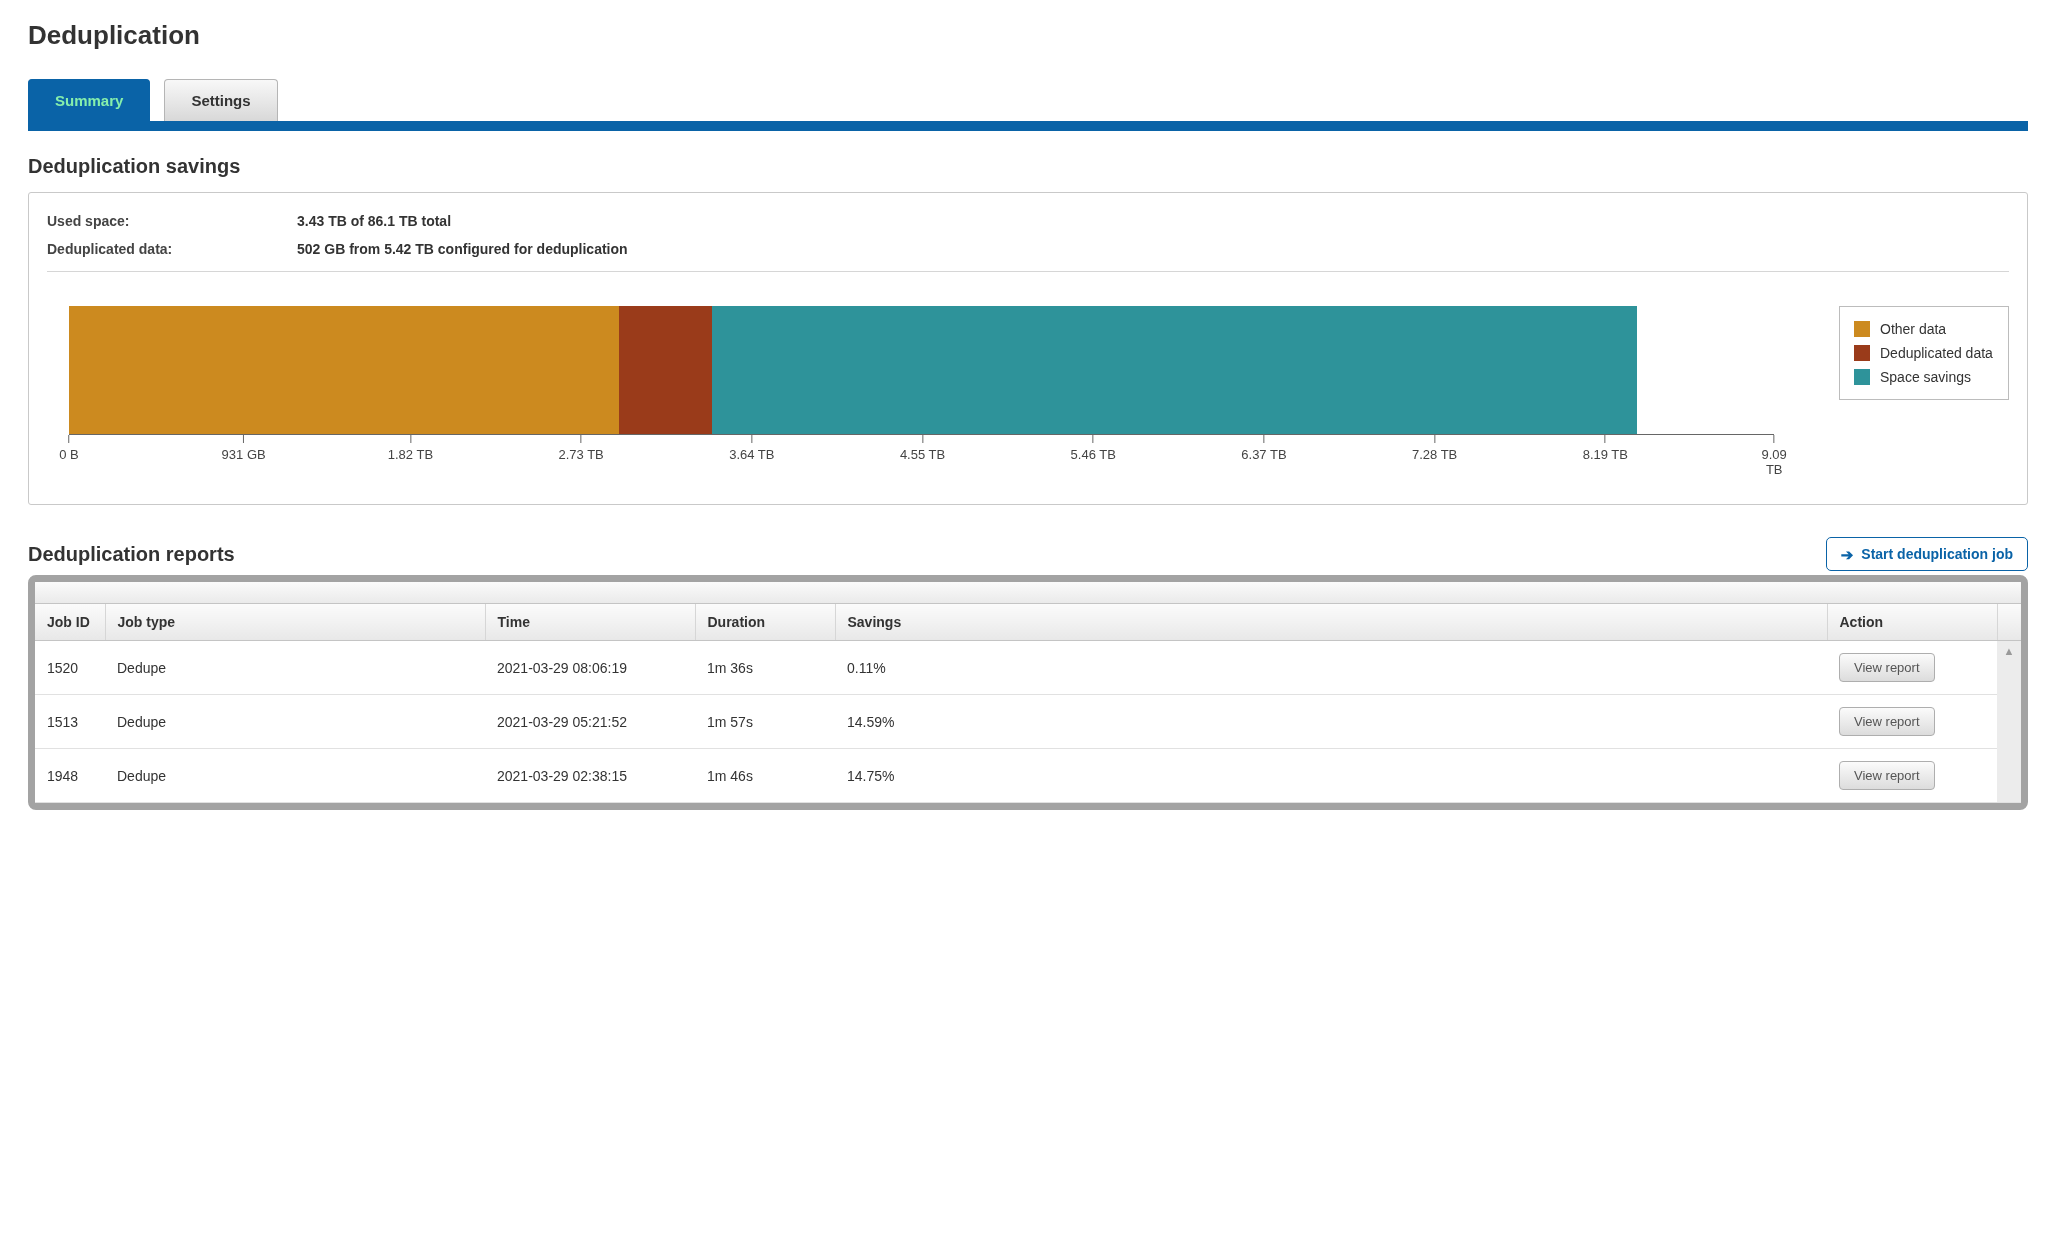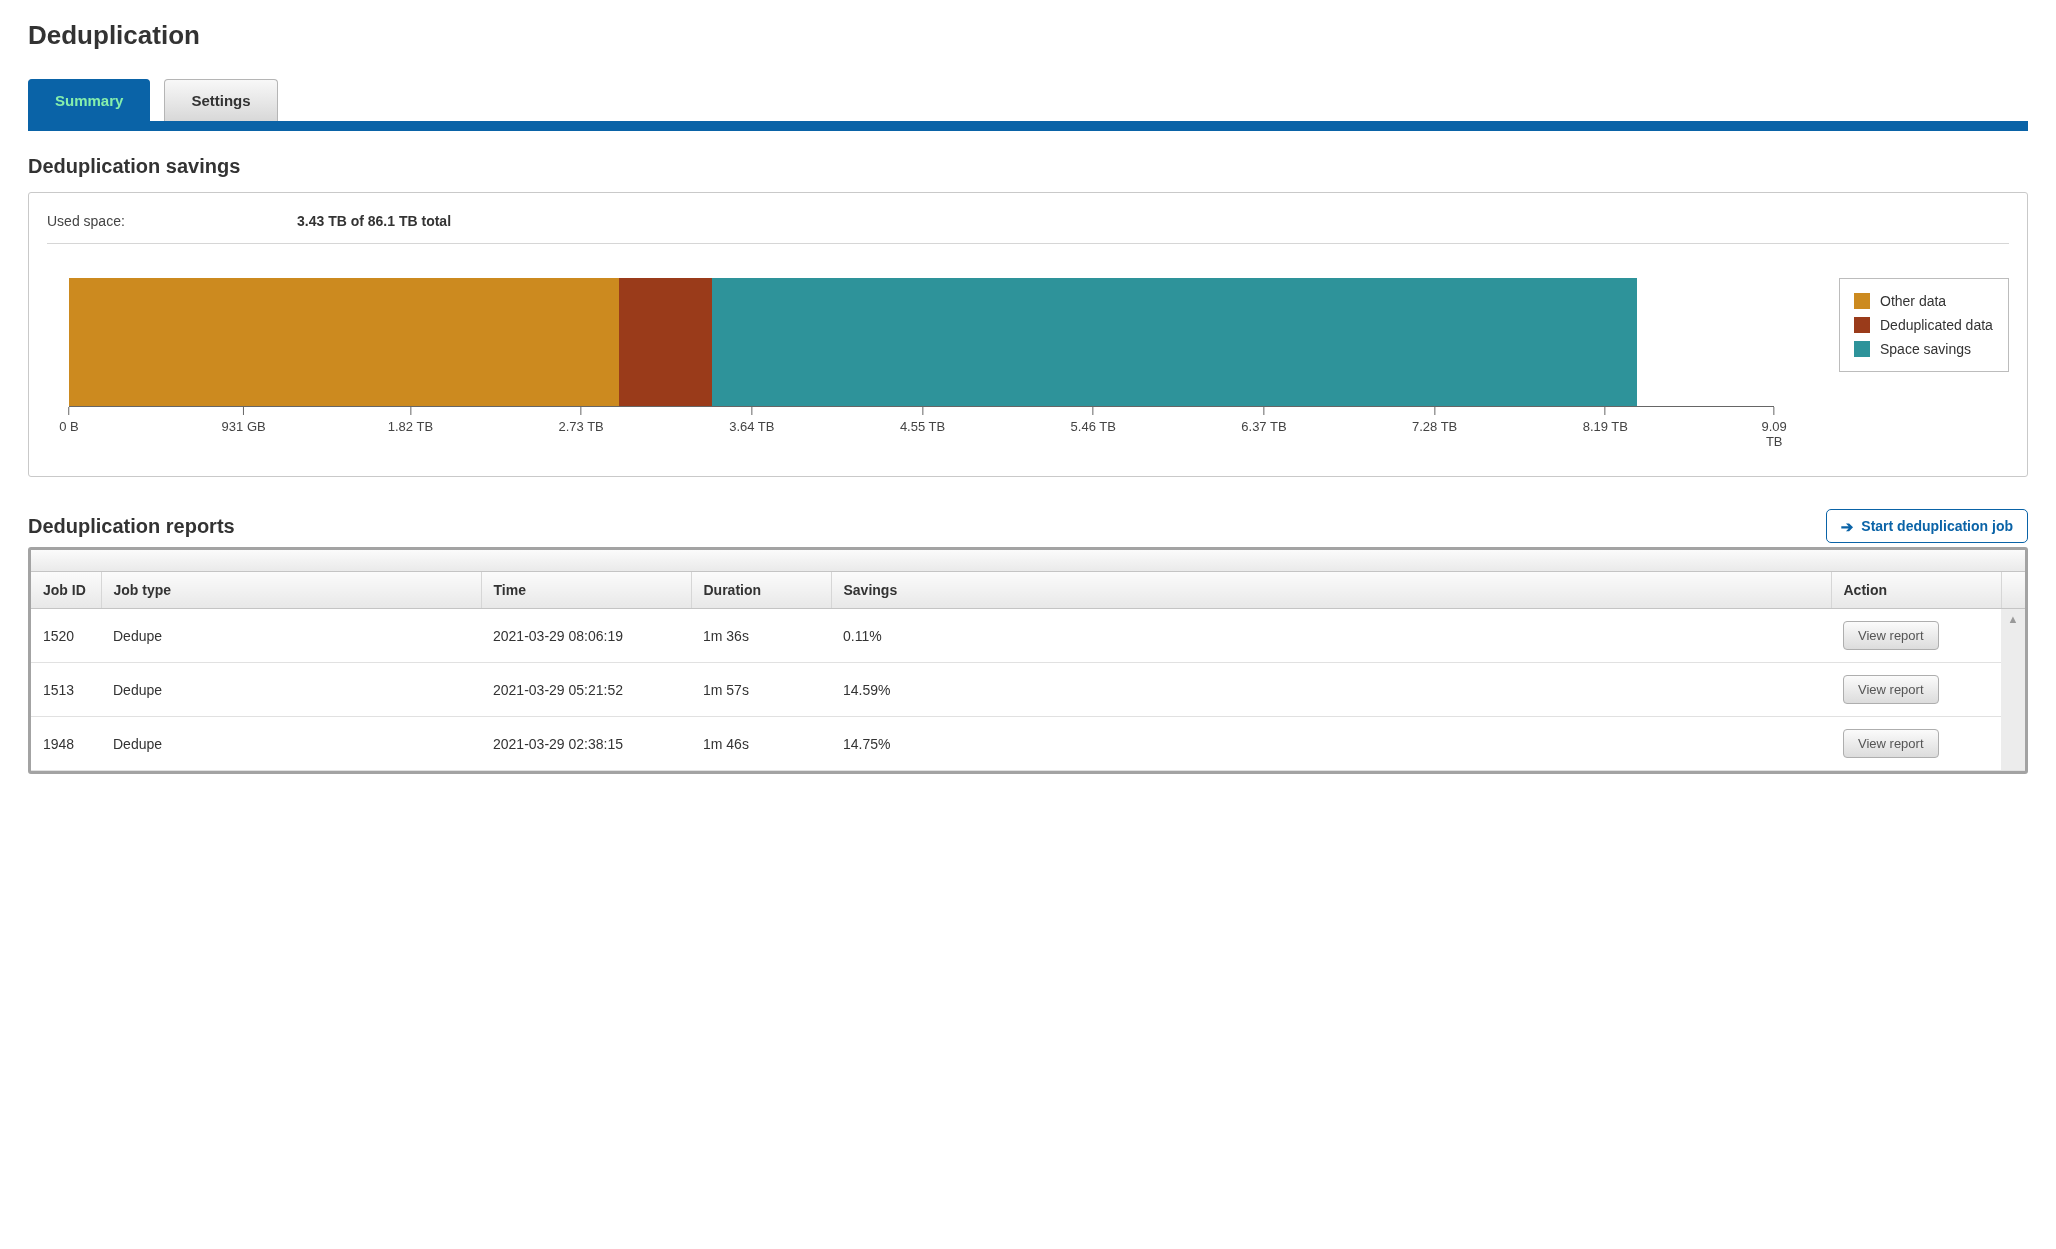--- a/index.html
+++ b/index.html
@@ -51,21 +51,21 @@
   .savings-panel {
     border: 1px solid #c9c9c9;
     border-radius: 3px;
     padding: 14px 18px 30px 18px;
   }
   .stat-row {
     display: flex;
     padding: 6px 0;
     font-size: 14px;
   }
-  .stat-row .label { width: 250px; color: #444; }
+  .stat-row .label { width: 250px; color: #444; font-weight: bold; }
   .stat-row.bold { font-weight: bold; }
   .savings-panel hr.thin {
     border: none;
     border-top: 1px solid #d6d6d6;
     margin: 8px 0;
   }
 
   .chart-area {
     display: flex;
     align-items: flex-start;
@@ -139,22 +139,22 @@
     border-radius: 5px;
     cursor: pointer;
   }
   .start-btn .arrow-icon {
     color: #0a63a7;
     font-size: 15px;
     line-height: 1;
   }
 
   .reports-table-wrap {
-    border: 3px solid #a3a3a3;
-    border-radius: 3px;
+    border: 7px solid #a3a3a3;
+    border-radius: 8px;
     overflow: hidden;
     position: relative;
   }
   .top-bar-gap { height: 22px; background: linear-gradient(#fbfbfb,#eaeaea); border-bottom: 1px solid #c4c4c4; }
   table.reports {
     width: 100%;
     border-collapse: collapse;
     font-size: 14px;
   }
   table.reports thead th {
@@ -217,20 +217,24 @@
 
 <h2 class="section-title">Deduplication savings</h2>
 
 <div class="savings-panel">
 
   <div class="stat-row">
     <span class="label">Used space:</span>
     <span><b>3.43 TB of 86.1 TB total</b></span>
   </div>
 
+  <div class="stat-row">
+    <span class="label">Deduplicated data:</span>
+    <span><b>502 GB from 5.42 TB configured for deduplication</b></span>
+  </div>
 
   <hr class="thin">
 
 
   <div class="chart-area">
     <div class="chart-body">
       <div class="stacked-bar" style="width: 90.1298%;">
         <div class="seg-other" style="width: 35.0478%;"></div>
         <div class="seg-dedup" style="width: 5.98086%;"></div>
         <div class="seg-save" style="width: 58.9713%;"></div>

